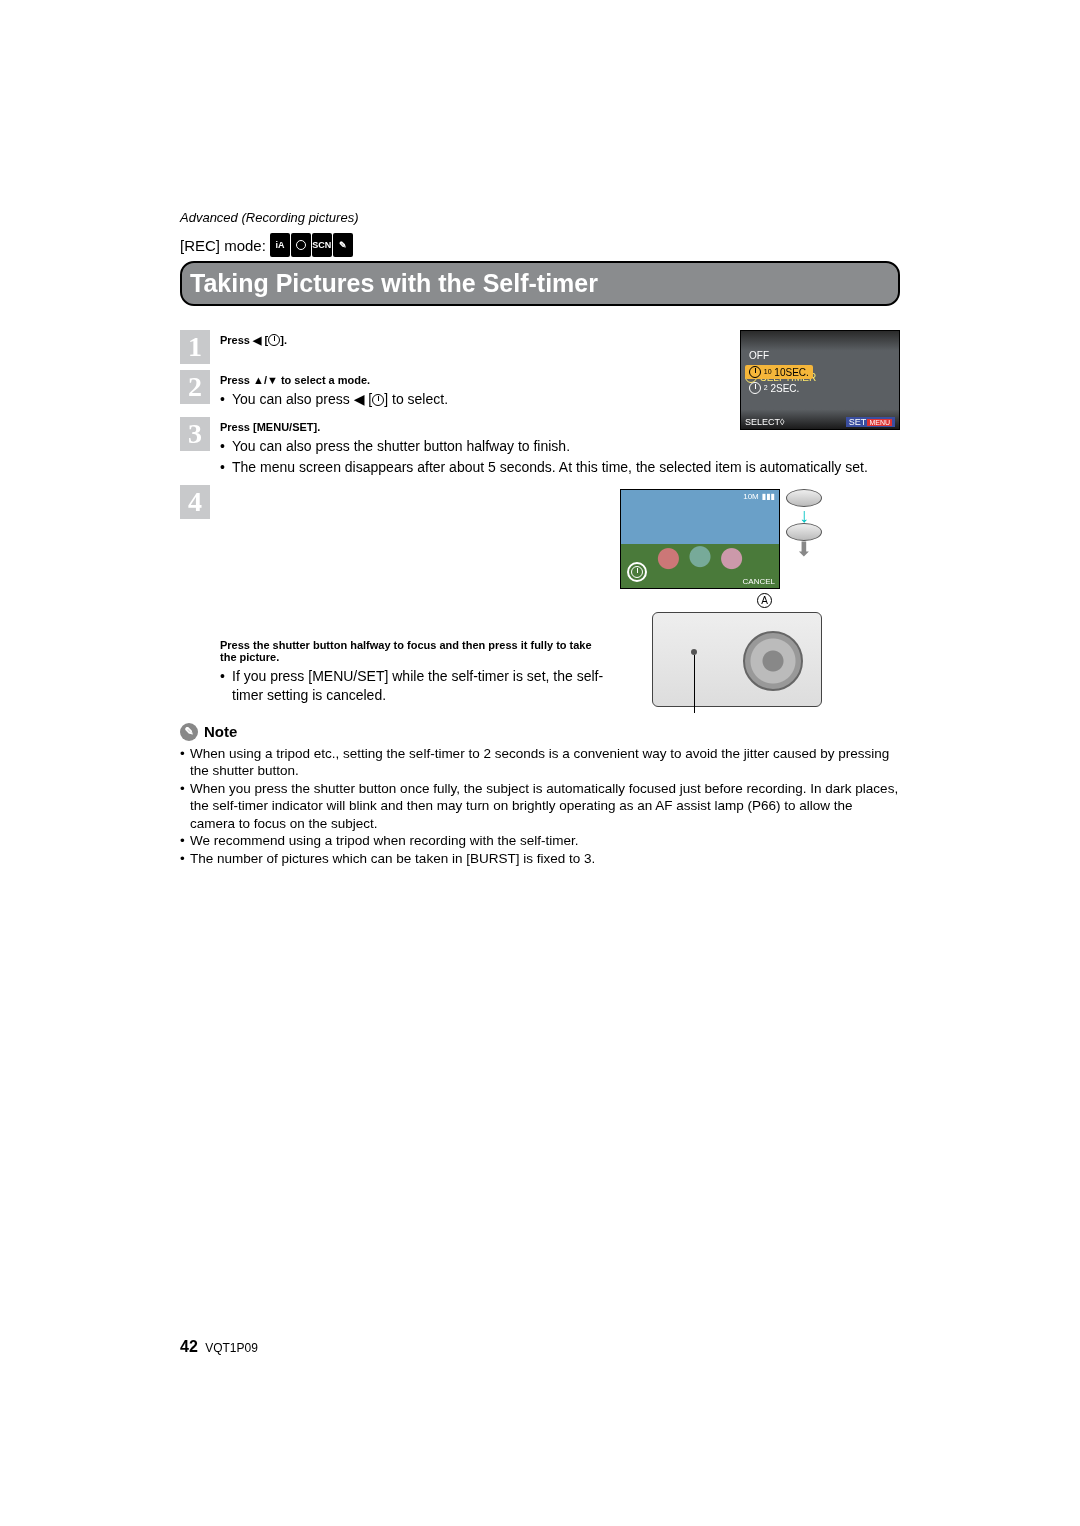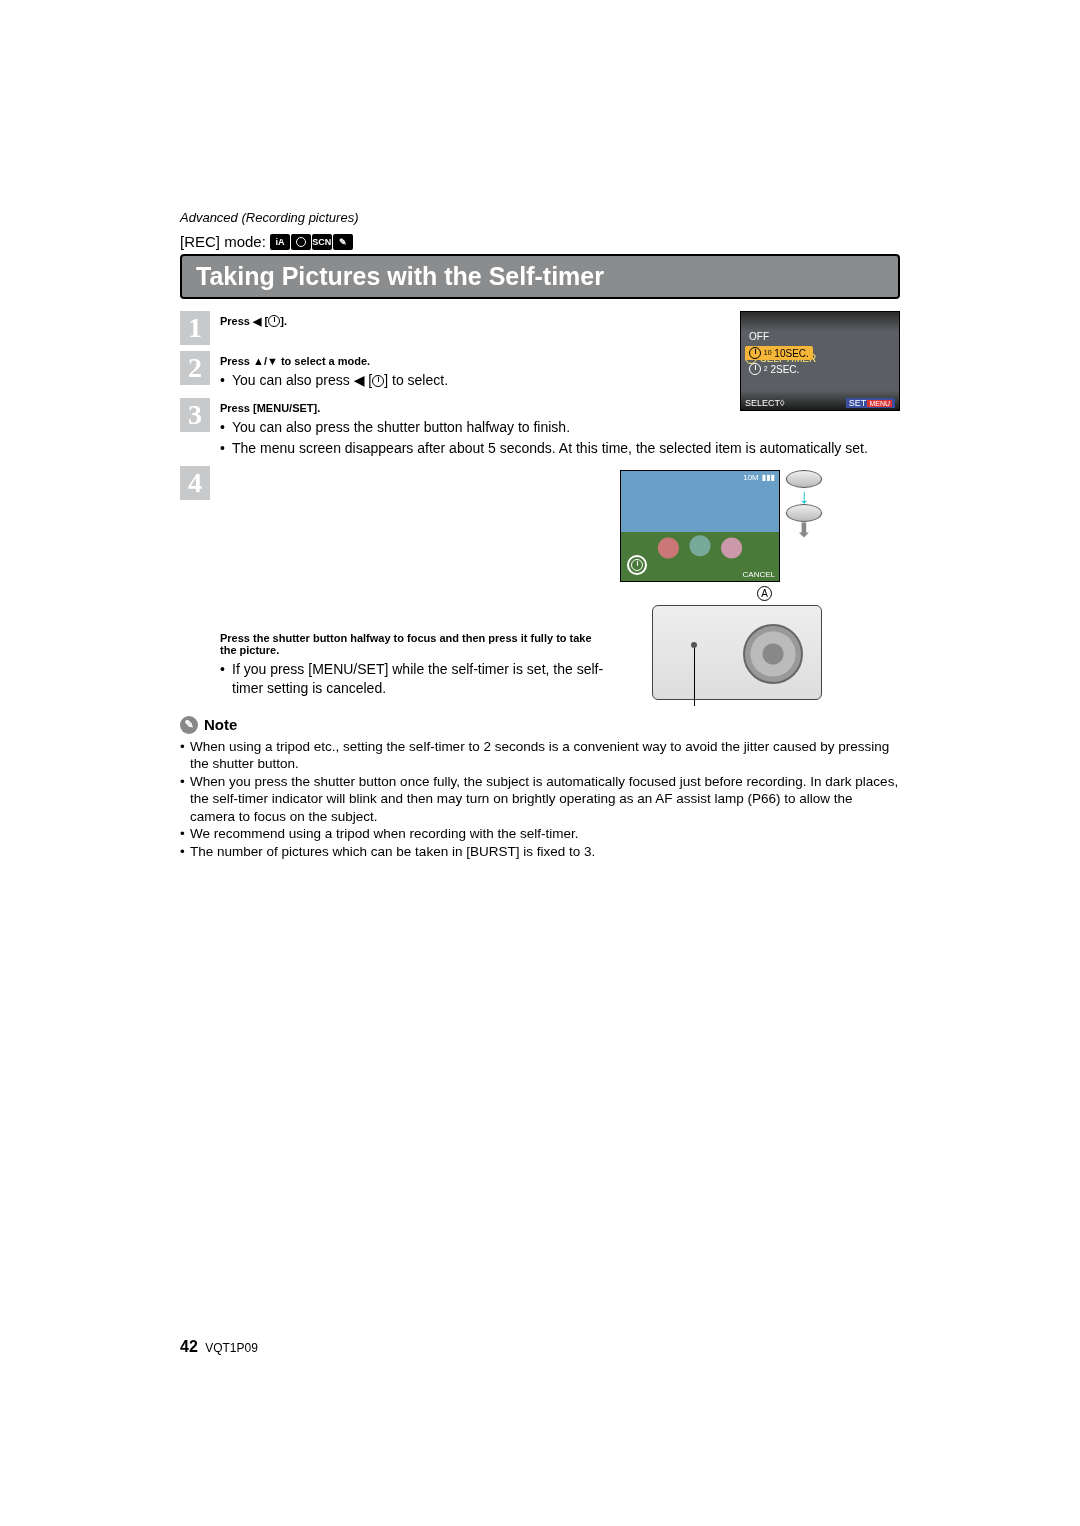--- a/index.html
+++ b/index.html
@@ -31,34 +31,34 @@
   }
   .mode-icons {
     display: inline-flex;
     gap: 1px;
   }
   .mode-icon {
     display: inline-flex;
     align-items: center;
     justify-content: center;
     width: 20px;
-    height: 16px;
+    height: 24px;
     background: #000;
     color: #fff;
     font-size: 9px;
     font-weight: bold;
     border-radius: 2px;
   }
   .mode-icon.camera::before { content: ""; width:8px; height:8px; border:1.5px solid #fff; border-radius:50%; }
   .title-banner {
     background: #8a8c8e;
     border: 2px solid #000;
-    border-radius: 4px;
-    padding: 6px 14px;
-    margin-bottom: 12px;
+    border-radius: 14px;
+    padding: 6px 8px;
+    margin-bottom: 24px;
   }
   .title-banner h1 {
     color: #fff;
     font-size: 25px;
     font-weight: bold;
   }
   .step-row {
     display: flex;
     align-items: flex-start;
     gap: 10px;
@@ -134,21 +134,21 @@
   .lcd-bottom-l { position:absolute; bottom:2px; left:4px; font-size:9px; }
   .lcd-bottom-r { position:absolute; bottom:2px; right:4px; font-size:9px; background:#3a4ea0; padding:0 3px; }
   .arr { font-size: 9px; }
 
   .photo-fig {
     display: flex;
     align-items: flex-start;
     gap: 6px;
   }
   .photo {
-    width: 160px; height: 112px;
+    width: 160px; height: 100px;
     background:
       radial-gradient(circle at 30% 70%, #c77 0 10px, transparent 11px),
       radial-gradient(circle at 50% 68%, #7a9 0 10px, transparent 11px),
       radial-gradient(circle at 70% 70%, #c9a 0 10px, transparent 11px),
       linear-gradient(#6aa0c8 0 55%, #4a7a3a 55% 100%);
     border: 1px solid #000;
     position: relative;
     text-decoration: underline;
   }
   .photo .st-ind {

